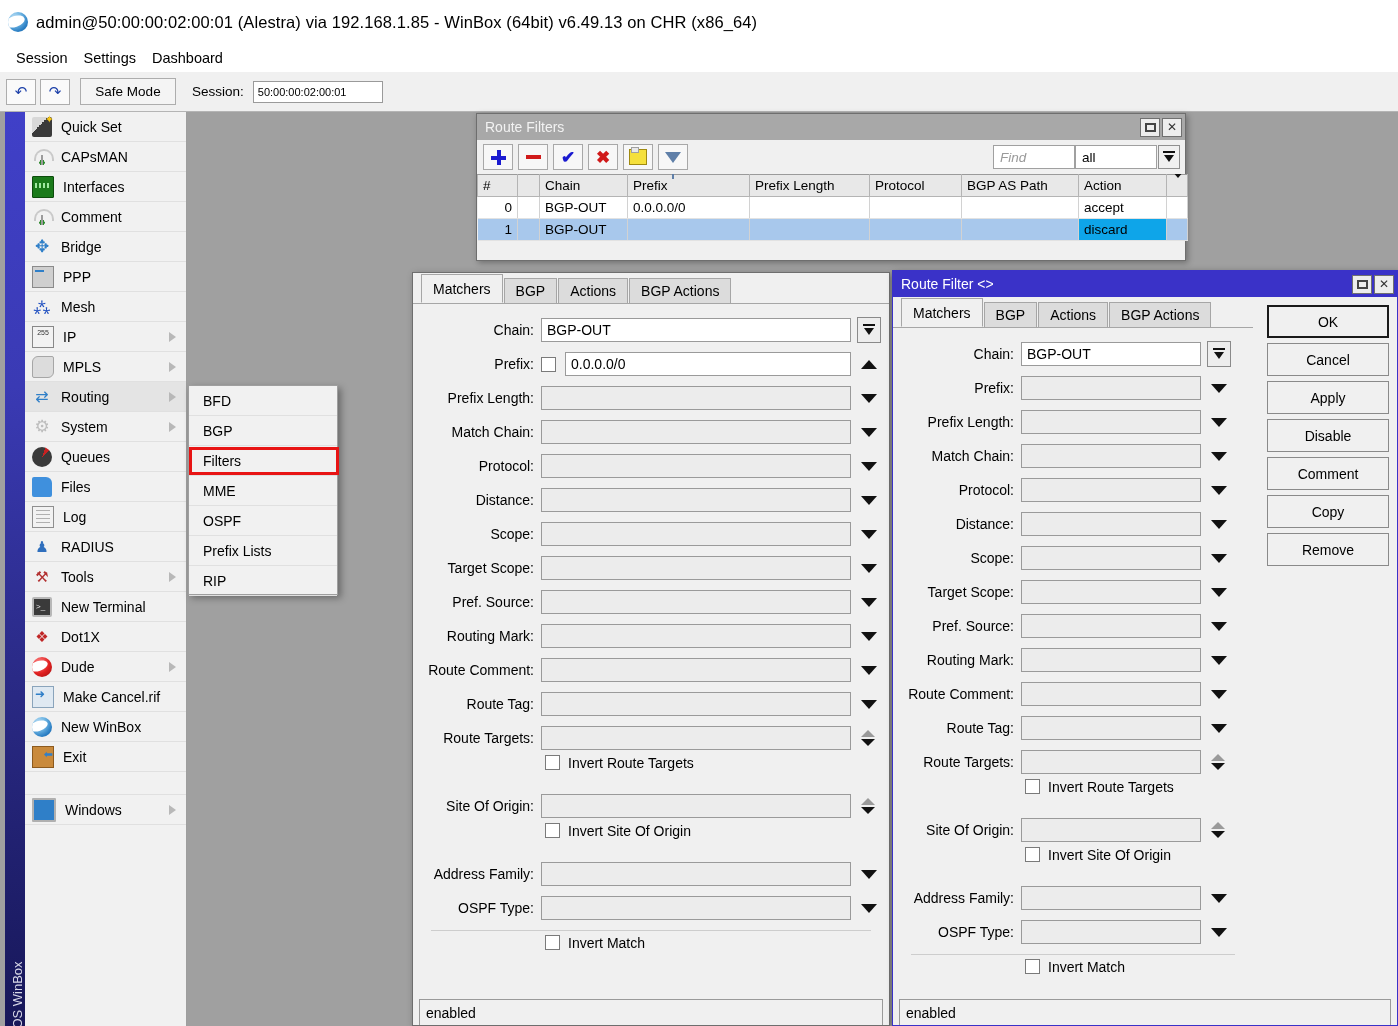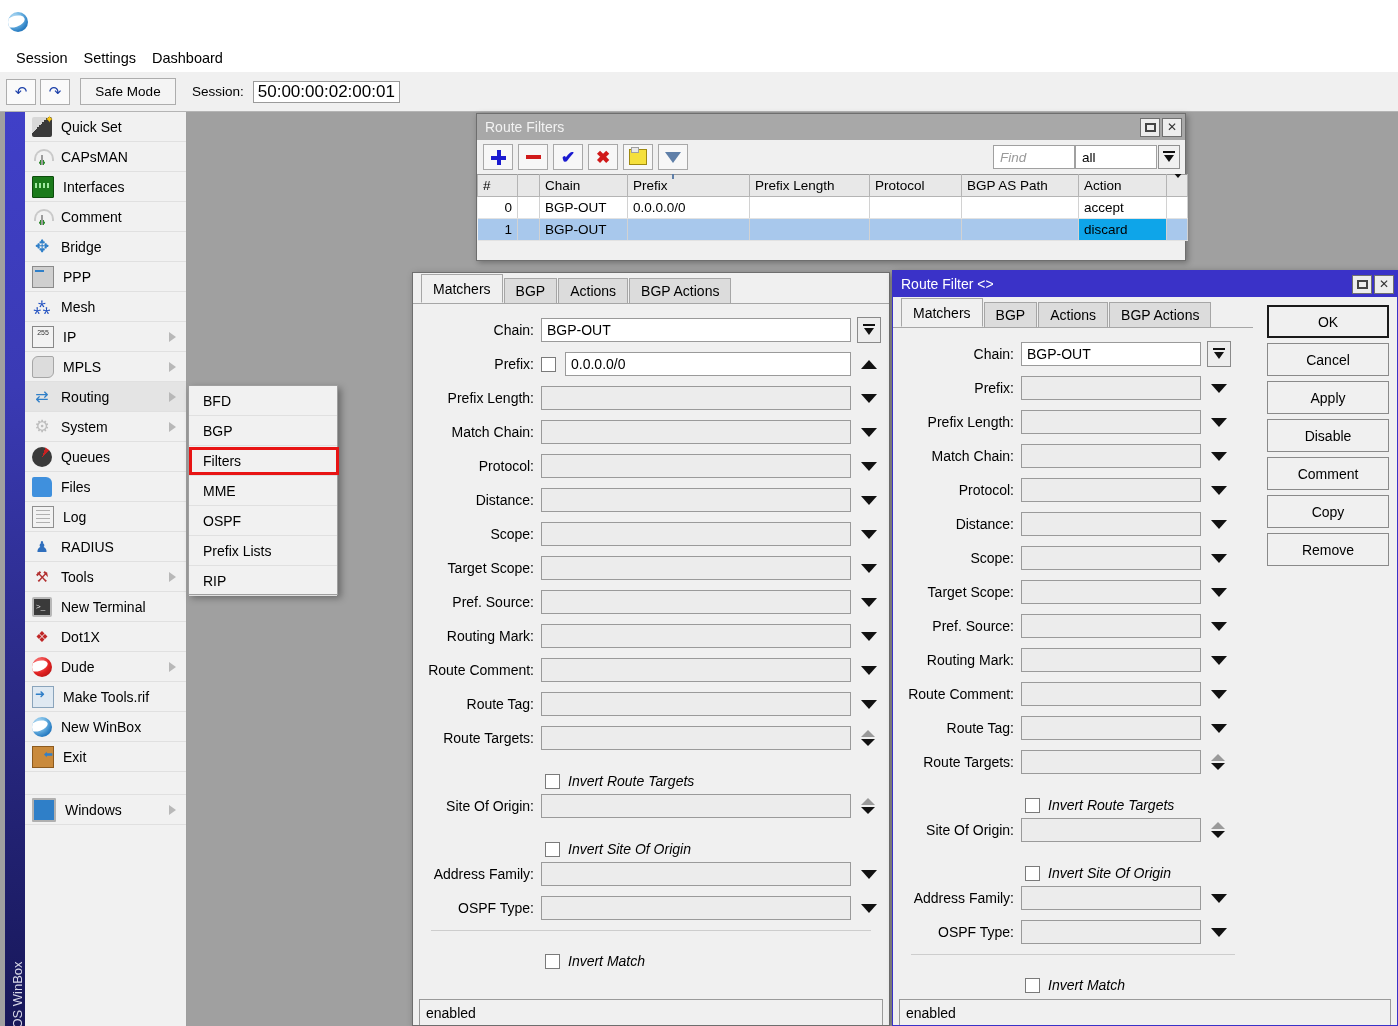--- a/index.html
+++ b/index.html
@@ -41,21 +41,21 @@
     cursor:pointer;box-sizing:border-box;
   }
   .safemode{
     height:27px;min-width:96px;background:#f4f4f4;border:1px solid #adadad;
     display:flex;align-items:center;justify-content:center;font-size:13.5px;
     margin-left:6px;padding:0 10px;cursor:pointer;box-sizing:border-box;
   }
   #sess-label{margin-left:12px;font-size:13.5px;}
   #sess-value{
     margin-left:5px;height:22px;border:1px solid #9a9a9a;background:#fff;
-    display:flex;align-items:center;padding:0 4px;font-size:17px;min-width:130px;
+    display:flex;align-items:center;padding:0 4px;font-size:11px;min-width:130px;
     box-sizing:border-box;
   }
   
   #rail{
     position:absolute;left:5px;top:112px;width:20px;height:914px;
     background:linear-gradient(to bottom,#4040c8 0%,#3a3ab4 30%,#2a2a86 62%,#171759 100%);
   }
   #rail-text{
     position:absolute;left:-48px;bottom:4px;width:120px;
     color:#d8d8e8;font-size:13px;white-space:nowrap;
@@ -225,39 +225,40 @@
   .caret-up{width:0;height:0;border-left:8px solid transparent;border-right:8px solid transparent;
     border-bottom:9px solid #111;margin-left:10px;cursor:pointer;}
   .spinner{margin-left:10px;display:flex;flex-direction:column;gap:2px;cursor:pointer;}
   .spinner .up{width:0;height:0;border-left:7px solid transparent;border-right:7px solid transparent;
     border-bottom:7px solid #9a9a9a;}
   .spinner .dn{width:0;height:0;border-left:7px solid transparent;border-right:7px solid transparent;
     border-top:7px solid #111;}
   .dropbtn{width:24px;height:26px;background:#ededed;border:1px solid #8a8a8a;
     display:flex;align-items:center;justify-content:center;margin-left:6px;
     box-sizing:border-box;cursor:pointer;}
-  .cbrow{display:flex;align-items:flex-end;height:34px;font-style:italic;}
+  .cbrow{display:flex;align-items:flex-start;height:34px;}
   .cb-sq{width:15px;height:15px;background:#fff;border:1px solid #7a7a7a;box-sizing:border-box;cursor:pointer;}
   .cb-lbl{margin-left:8px;font-size:14px;}
   .hr{height:1px;background:#cdcdcd;margin:5px 18px 4px 18px;}
   .statusbar{position:absolute;left:6px;right:6px;bottom:0;height:26px;
     background:#f0f0f0;border:1px solid #9a9a9a;border-bottom:none;
     display:flex;align-items:center;padding-left:6px;font-size:14px;box-sizing:border-box;}
   
   #btncol{position:absolute;right:8px;top:34px;width:122px;display:flex;
     flex-direction:column;gap:5px;}
   .dbtn{height:33px;background:#f0f0f0;border:1px solid #8a8a8a;display:flex;
     align-items:center;justify-content:center;font-size:14px;cursor:pointer;box-sizing:border-box;}
   .dbtn.primary{border:2px solid #1a1a1a;}
 </style>
 </head>
 <body>
 
 <div id="app-titlebar">
   <div class="winbox-logo"></div>
+  <div class="ttl">admin@50:00:00:02:00:01 (Alestra) via 192.168.1.85 - WinBox (64bit) v6.49.13 on CHR (x86_64)</div>
 </div>
 
 <div id="menubar">
   <div class="mi">Session</div>
   <div class="mi">Settings</div>
   <div class="mi">Dashboard</div>
 </div>
 
 <div id="toolbar">
   <div class="tbtn">↶</div>
@@ -349,21 +350,21 @@
       <span class="ic ic-dot1x">❖</span>
       <span class="lbl">Dot1X</span>
     </div>
     <div class="smi">
       <span class="ic ic-dude"></span>
       <span class="lbl">Dude</span>
       <span class="arw"></span>
     </div>
     <div class="smi">
       <span class="ic ic-supout"></span>
-      <span class="lbl">Make Tools.rif</span>
+      <span class="lbl">Make Cancel.rif</span>
     </div>
     <div class="smi">
       <span class="ic ic-winbox"></span>
       <span class="lbl">New WinBox</span>
     </div>
     <div class="smi">
       <span class="ic ic-exit"></span>
       <span class="lbl">Exit</span>
     </div>
     <div class="sep-gap"></div>

